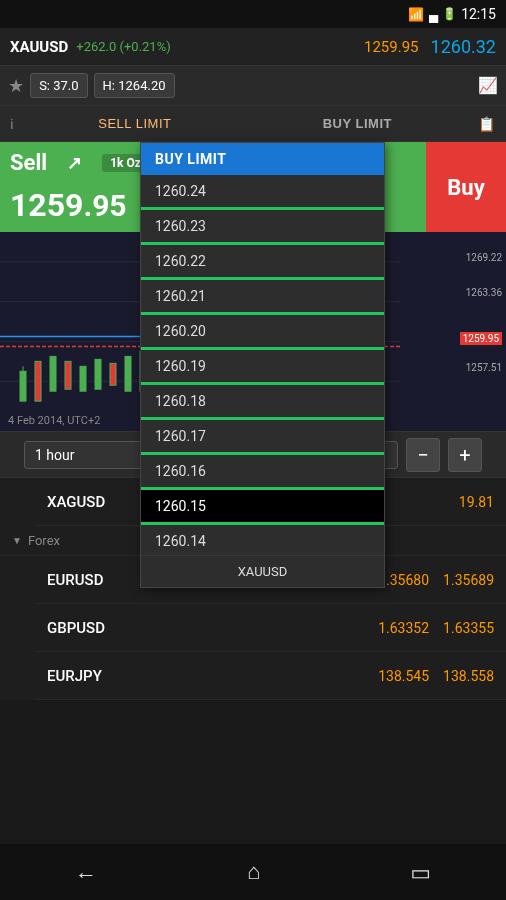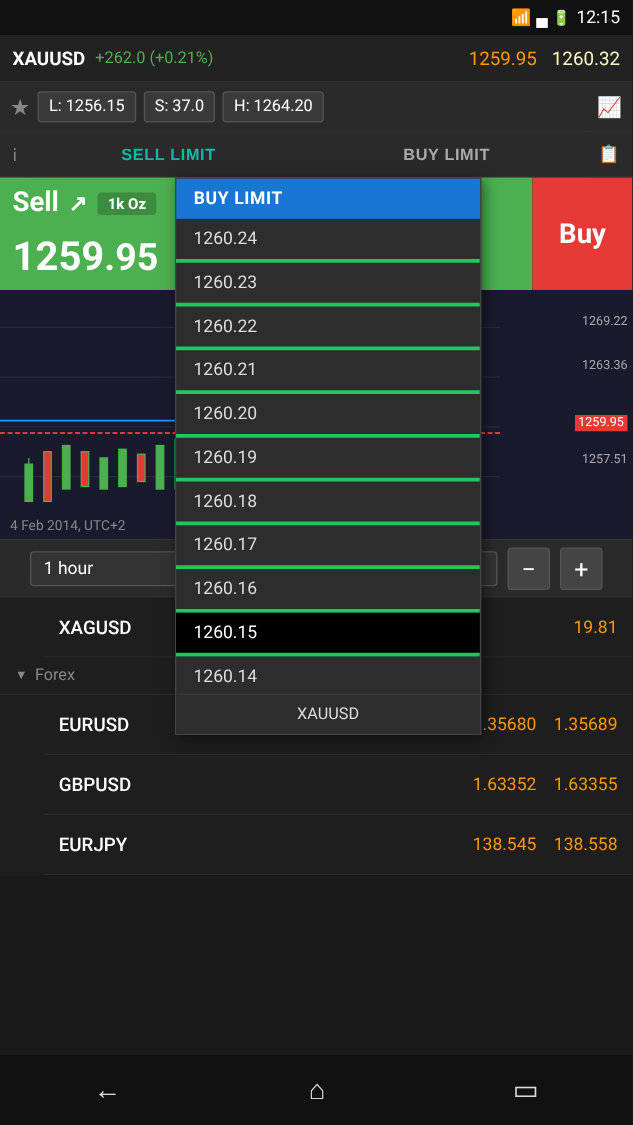--- a/index.html
+++ b/index.html
@@ -52,22 +52,22 @@
       color: #4caf50;
       font-size: 13px;
       flex: 1;
     }
     .ticker-bid {
       color: #ff9800;
       font-size: 15px;
       margin-right: 12px;
     }
     .ticker-ask {
-      color: #fef9c3;
-      font-size: 15px;
+      color: #0ea5e9;
+      font-size: 18px;
     }
 
     
     .controls-row {
       background: #2a2a2a;
       height: 40px;
       display: flex;
       align-items: center;
       padding: 0 8px;
       gap: 6px;
@@ -105,23 +105,23 @@
       color: #888;
       font-size: 14px;
       padding: 0 10px;
       cursor: pointer;
     }
     .sell-limit-btn {
       flex: 1;
       height: 100%;
       background: #2a2a2a;
       border: none;
-      color: #14b8a6;
+      color: #fdba74;
       font-size: 13px;
-      font-weight: bold;
+      font-weight: normal;
       cursor: pointer;
       letter-spacing: 0.5px;
     }
     .buy-limit-btn {
       flex: 1;
       height: 100%;
       background: #2a2a2a;
       border: none;
       color: #aaa;
       font-size: 13px;
@@ -151,21 +151,21 @@
       justify-content: space-between;
       padding: 8px 10px;
       cursor: pointer;
     }
     .sell-label {
       color: white;
       font-size: 22px;
       font-weight: bold;
       display: flex;
       align-items: center;
-      gap: 8px;
+      gap: 20px;
     }
     .sell-arrow {
       color: white;
       font-size: 18px;
     }
     .lot-size {
       background: rgba(0,0,0,0.2);
       color: white;
       font-size: 12px;
       padding: 2px 8px;
@@ -411,21 +411,20 @@
 
 <div class="ticker-bar">
   <span class="ticker-symbol">XAUUSD</span>
   <span class="ticker-change-pos">+262.0 (+0.21%)</span>
   <span class="ticker-bid">1259.95</span>
   <span class="ticker-ask">1260.32</span>
 </div>
 
 <div class="controls-row">
   <span class="star-btn">★</span>
-  <div class="price-box">L: 1256.15</div>
   <div class="price-box">S: 37.0</div>
   <div class="price-box">H: 1264.20</div>
   <span class="chart-btn">📈</span>
 </div>
 
 <div class="limit-row">
   <span class="info-btn">ℹ</span>
   <button class="sell-limit-btn">SELL LIMIT</button>
   <button class="buy-limit-btn">BUY LIMIT</button>
   <span class="notes-btn">📋</span>

